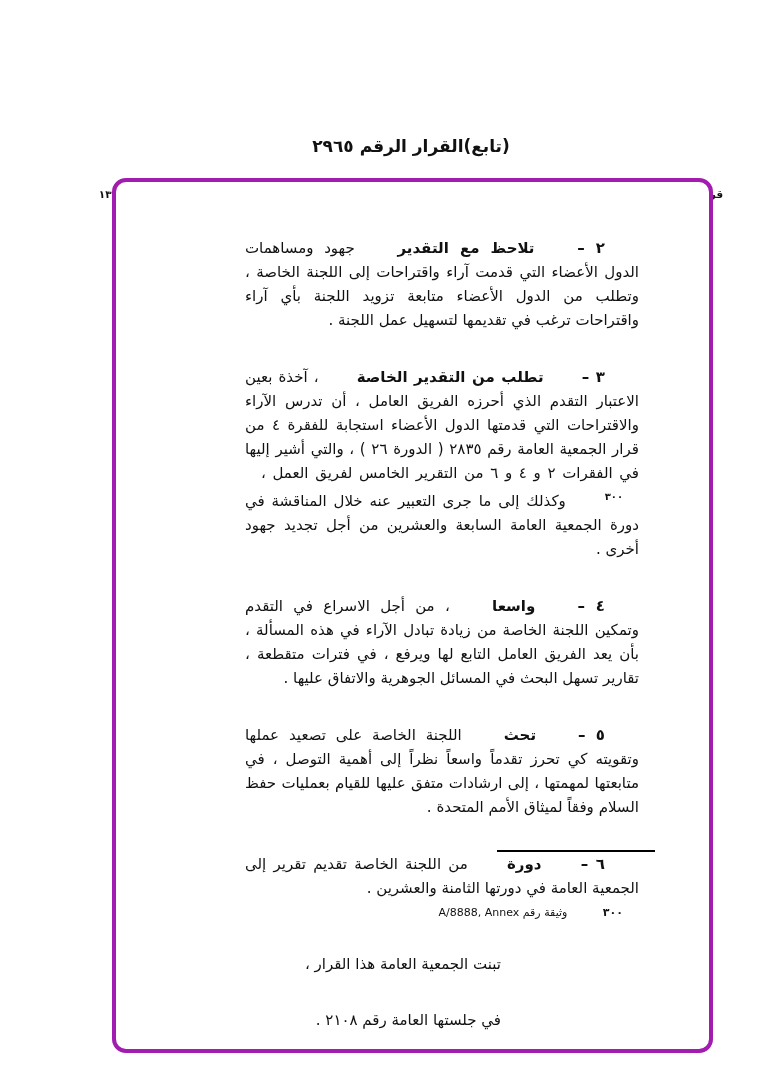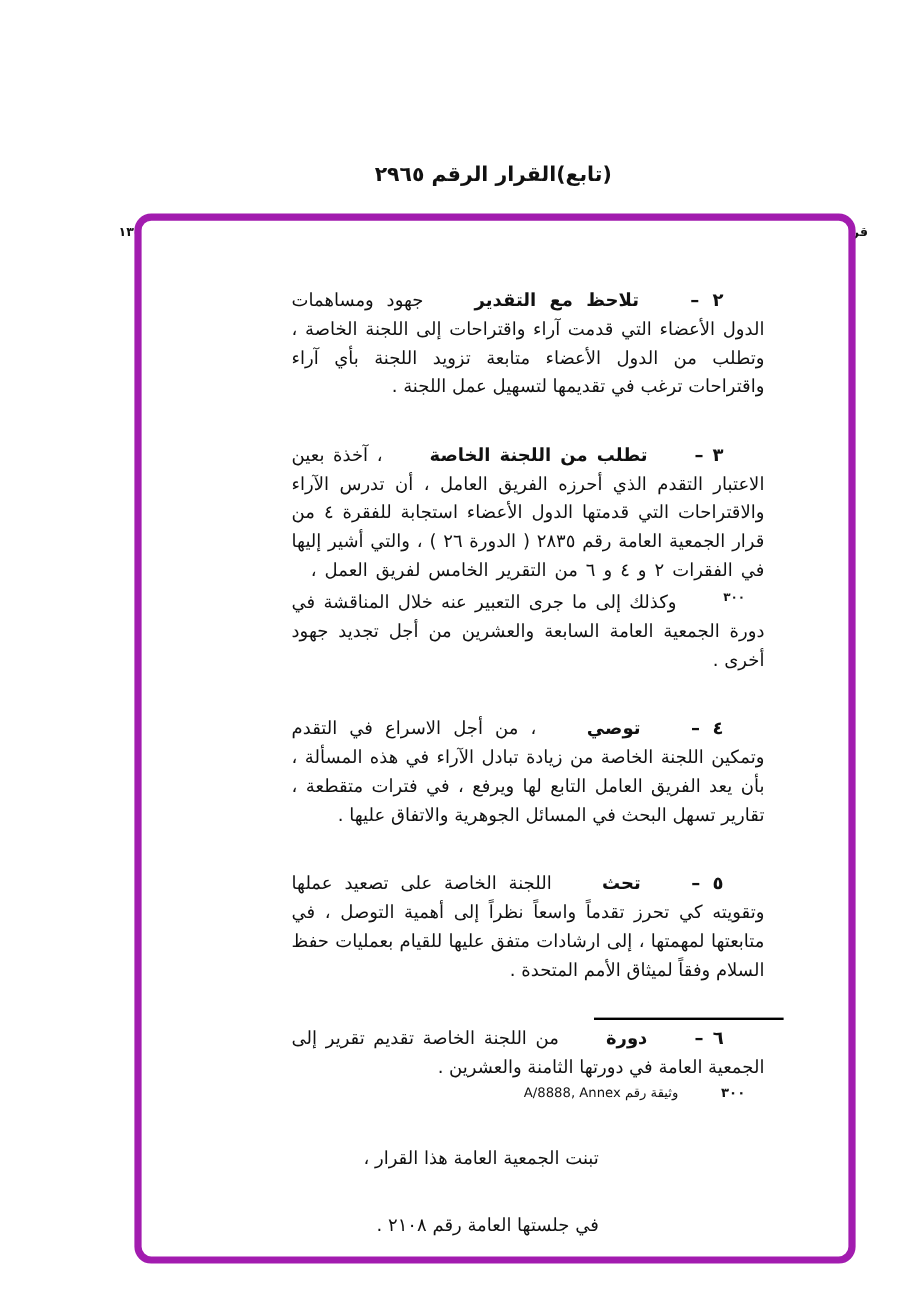--- a/index.html
+++ b/index.html
@@ -29,21 +29,21 @@
     margin-top: 0;
     font-size: 10.5px;
     font-weight: bold;
   }
   .frame {
     position: absolute;
     left: 80px;
     top: 146px;
     width: 601px;
     height: 875px;
-    border: 6px solid #a21caf;
+    border: 4px solid #a21caf;
     border-radius: 14px;
     background: #ffffff;
   }
   .text {
     position: absolute;
     top: 22px;
     right: 38px;
     width: 458px;
     font-size: 15px;
     line-height: 24px;
@@ -97,29 +97,29 @@
     <div class="text" dir="rtl">
 
       <p class="para">
         <span class="lead">٢ –</span>
         <span class="lead">تلاحظ مع التقدير</span>
         <span>جهود ومساهمات الدول الأعضاء التي قدمت آراء واقتراحات إلى اللجنة الخاصة ، وتطلب من الدول الأعضاء متابعة تزويد اللجنة بأي آراء واقتراحات ترغب في تقديمها لتسهيل عمل اللجنة .</span>
       </p>
 
       <p class="para">
         <span class="lead">٣ –</span>
-        <span class="lead">تطلب من اللجنة الخاصة</span>
+        <span class="lead">تطلب من التقدير الخاصة</span>
         <span>، آخذة بعين الاعتبار التقدم الذي أحرزه الفريق العامل ، أن تدرس الآراء والاقتراحات التي قدمتها الدول الأعضاء استجابة للفقرة ٤ من قرار الجمعية العامة رقم ٢٨٣٥ ( الدورة ٢٦ ) ، والتي أشير إليها في الفقرات ٢ و ٤ و ٦ من التقرير الخامس لفريق العمل ،</span>
         <sup class="fn-ref">٣٠٠</sup>
         <span>وكذلك إلى ما جرى التعبير عنه خلال المناقشة في دورة الجمعية العامة السابعة والعشرين من أجل تجديد جهود أخرى .</span>
       </p>
 
       <p class="para">
         <span class="lead">٤ –</span>
-        <span class="lead">توصي</span>
+        <span class="lead">واسعا</span>
         <span>، من أجل الاسراع في التقدم وتمكين اللجنة الخاصة من زيادة تبادل الآراء في هذه المسألة ، بأن يعد الفريق العامل التابع لها ويرفع ، في فترات متقطعة ، تقارير تسهل البحث في المسائل الجوهرية والاتفاق عليها .</span>
       </p>
 
       <p class="para">
         <span class="lead">٥ –</span>
         <span class="lead">تحث</span>
         <span>اللجنة الخاصة على تصعيد عملها وتقويته كي تحرز تقدماً واسعاً نظراً إلى أهمية التوصل ، في متابعتها لمهمتها ، إلى ارشادات متفق عليها للقيام بعمليات حفظ السلام وفقاً لميثاق الأمم المتحدة .</span>
       </p>
 
       <p class="para">

